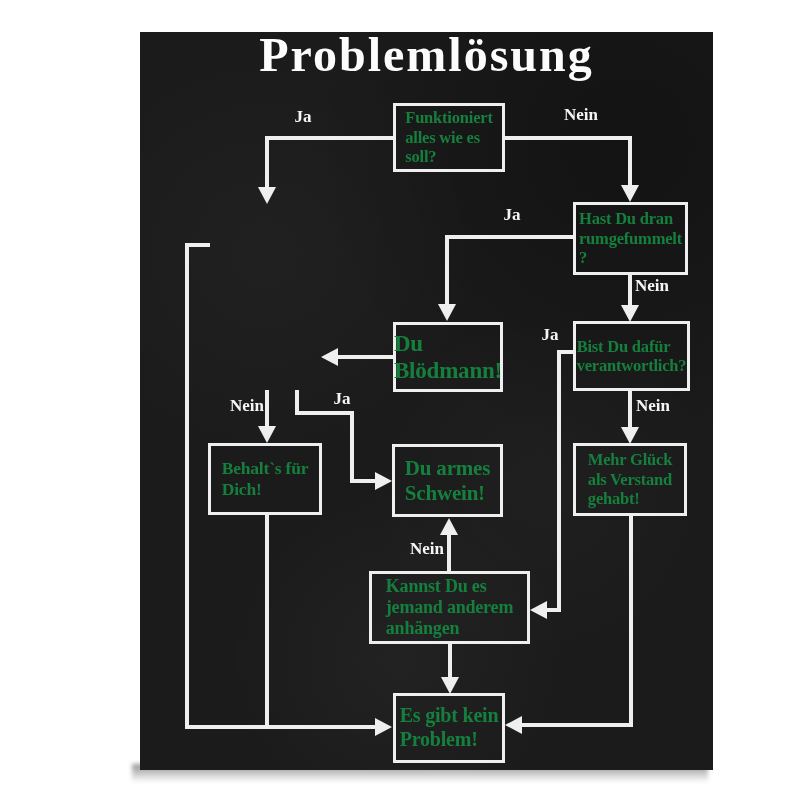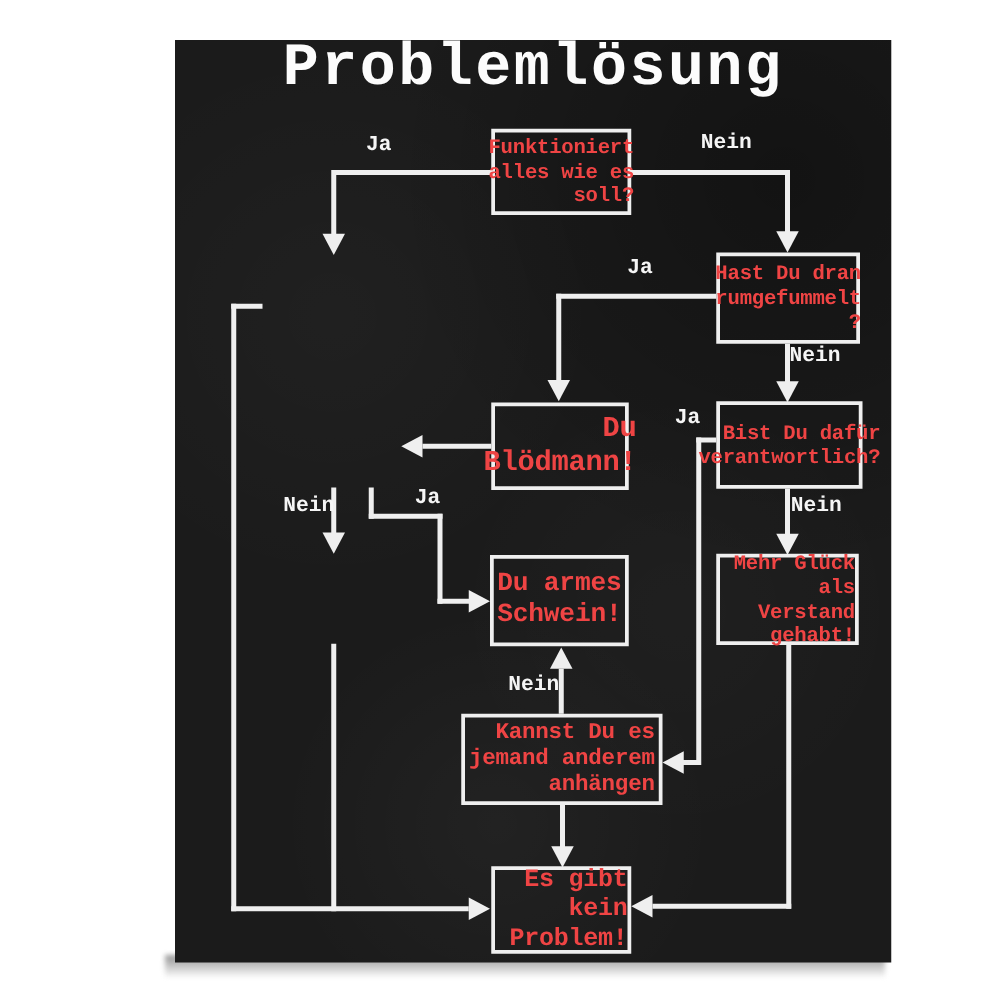--- a/index.html
+++ b/index.html
@@ -1,18 +1,18 @@
 <!DOCTYPE html>
 <html><head>
 <meta charset="utf-8">
 <style>
   html,body{margin:0;padding:0;}
   .canvas{
     position:relative;width:768px;height:800px;background:#ffffff;overflow:hidden;
-    font-family:Liberation Mono, monospace;
+    font-family:Liberation Serif, serif;
   }
   .shirt-shadow{
     position:absolute;left:132px;top:764px;width:576px;height:18px;
     background:linear-gradient(to bottom, rgba(110,110,110,0.75), rgba(190,190,190,0.05));
     filter:blur(2px);
   }
   .shirt{
     position:absolute;left:140px;top:32px;width:573px;height:738px;
     background-color:#1b1b1b;
     background-image:
@@ -21,22 +21,22 @@
       radial-gradient(circle at 45% 85%, rgba(255,255,255,0.03), transparent 25%),
       radial-gradient(circle at 85% 15%, rgba(0,0,0,0.3), transparent 40%);
   }
   .title{
     position:absolute;left:140px;top:29px;width:573px;
     text-align:center;color:#fcfcfc;font-size:48px;font-weight:bold;
     letter-spacing:2px;line-height:1.1;
   }
   .node{
     position:absolute;box-sizing:border-box;border:3px solid #efefef;
-    display:flex;align-items:center;justify-content:center;text-align:right;
-    color:#ef4444;font-weight:bold;font-size:16.5px;line-height:1.18;
+    display:flex;align-items:center;justify-content:center;text-align:left;
+    color:#15803d;font-weight:bold;font-size:16.5px;line-height:1.18;
     white-space:pre-line;letter-spacing:-0.2px;
   }
   #n-funktioniert{left:393px;top:103px;width:112px;height:69px;}
   #n-lass{left:210px;top:203px;width:110px;height:71px;font-size:18px;}
   #n-hast{left:573px;top:202px;width:115px;height:73px;}
   #n-bloedmann{left:393px;top:322px;width:110px;height:70px;font-size:23px;}
   #n-weiss{left:208px;top:319px;width:112px;height:71px;}
   #n-bist{left:573px;top:321px;width:117px;height:70px;}
   #n-behalts{left:208px;top:443px;width:114px;height:72px;font-size:17.5px;}
   #n-schwein{left:392px;top:444px;width:111px;height:73px;font-size:21px;}
@@ -126,20 +126,22 @@
   <div class="node" id="n-funktioniert">Funktioniert
 alles wie es
 soll?</div>
   <div class="node" id="n-hast">Hast Du dran
 rumgefummelt
 ?</div>
   <div class="node" id="n-bloedmann">Du
 Blödmann!</div>
   <div class="node" id="n-bist">Bist Du dafür
 verantwortlich?</div>
+  <div class="node" id="n-behalts">Behalt`s für
+Dich!</div>
   <div class="node" id="n-schwein">Du armes
 Schwein!</div>
   <div class="node" id="n-glueck">Mehr Glück
 als Verstand
 gehabt!</div>
   <div class="node" id="n-kannst">Kannst Du es
 jemand anderem
 anhängen</div>
   <div class="node" id="n-problem">Es gibt kein
 Problem!</div>

